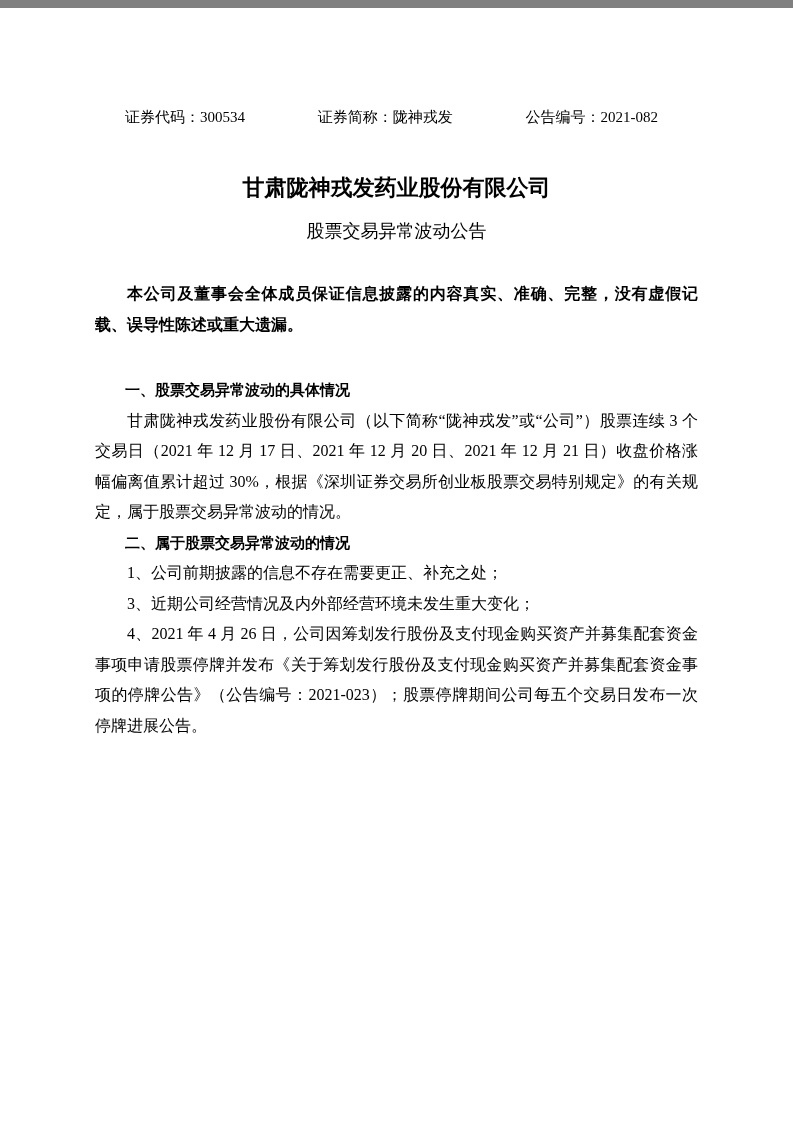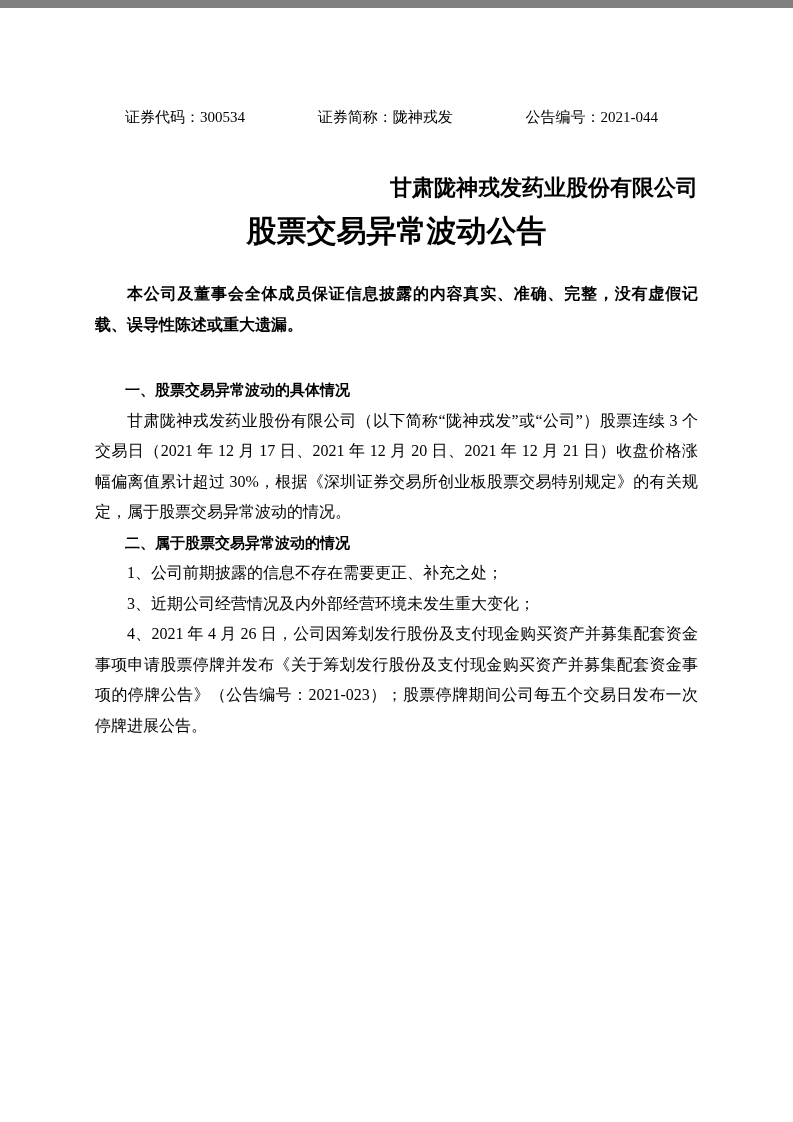--- a/index.html
+++ b/index.html
@@ -25,27 +25,27 @@
     padding: 0 40px 0 30px;
     font-size: 15px;
     line-height: 22px;
     white-space: nowrap;
   }
   .doc-title {
     margin: 46px 0 0 0;
     font-size: 22px;
     line-height: 28px;
     font-weight: bold;
-    text-align: right;
+    text-align: center;
   }
   .doc-subtitle {
     margin: 15px 0 0 0;
-    font-size: 30px;
+    font-size: 18px;
     line-height: 28px;
-    font-weight: bold;
+    font-weight: normal;
     text-align: center;
   }
   .body-text {
     font-size: 16px;
     line-height: 30.5px;
   }
   .para {
     margin: 0;
     text-indent: 2em;
     text-align: justify;
@@ -66,21 +66,21 @@
   }
 </style>
 </head>
 <body>
 
 <div class="page">
 
   <div class="doc-header">
     <span>证券代码：300534</span>
     <span>证券简称：陇神戎发</span>
-    <span>公告编号：2021-044</span>
+    <span>公告编号：2021-082</span>
   </div>
 
   <h1 class="doc-title">甘肃陇神戎发药业股份有限公司</h1>
   <h2 class="doc-subtitle">股票交易异常波动公告</h2>
 
   <div class="body-text">
 
     <p class="para declaration">本公司及董事会全体成员保证信息披露的内容真实、准确、完整，没有虚假记载、误导性陈述或重大遗漏。</p>
 
     <h3 class="section-heading first-section">一、股票交易异常波动的具体情况</h3>

